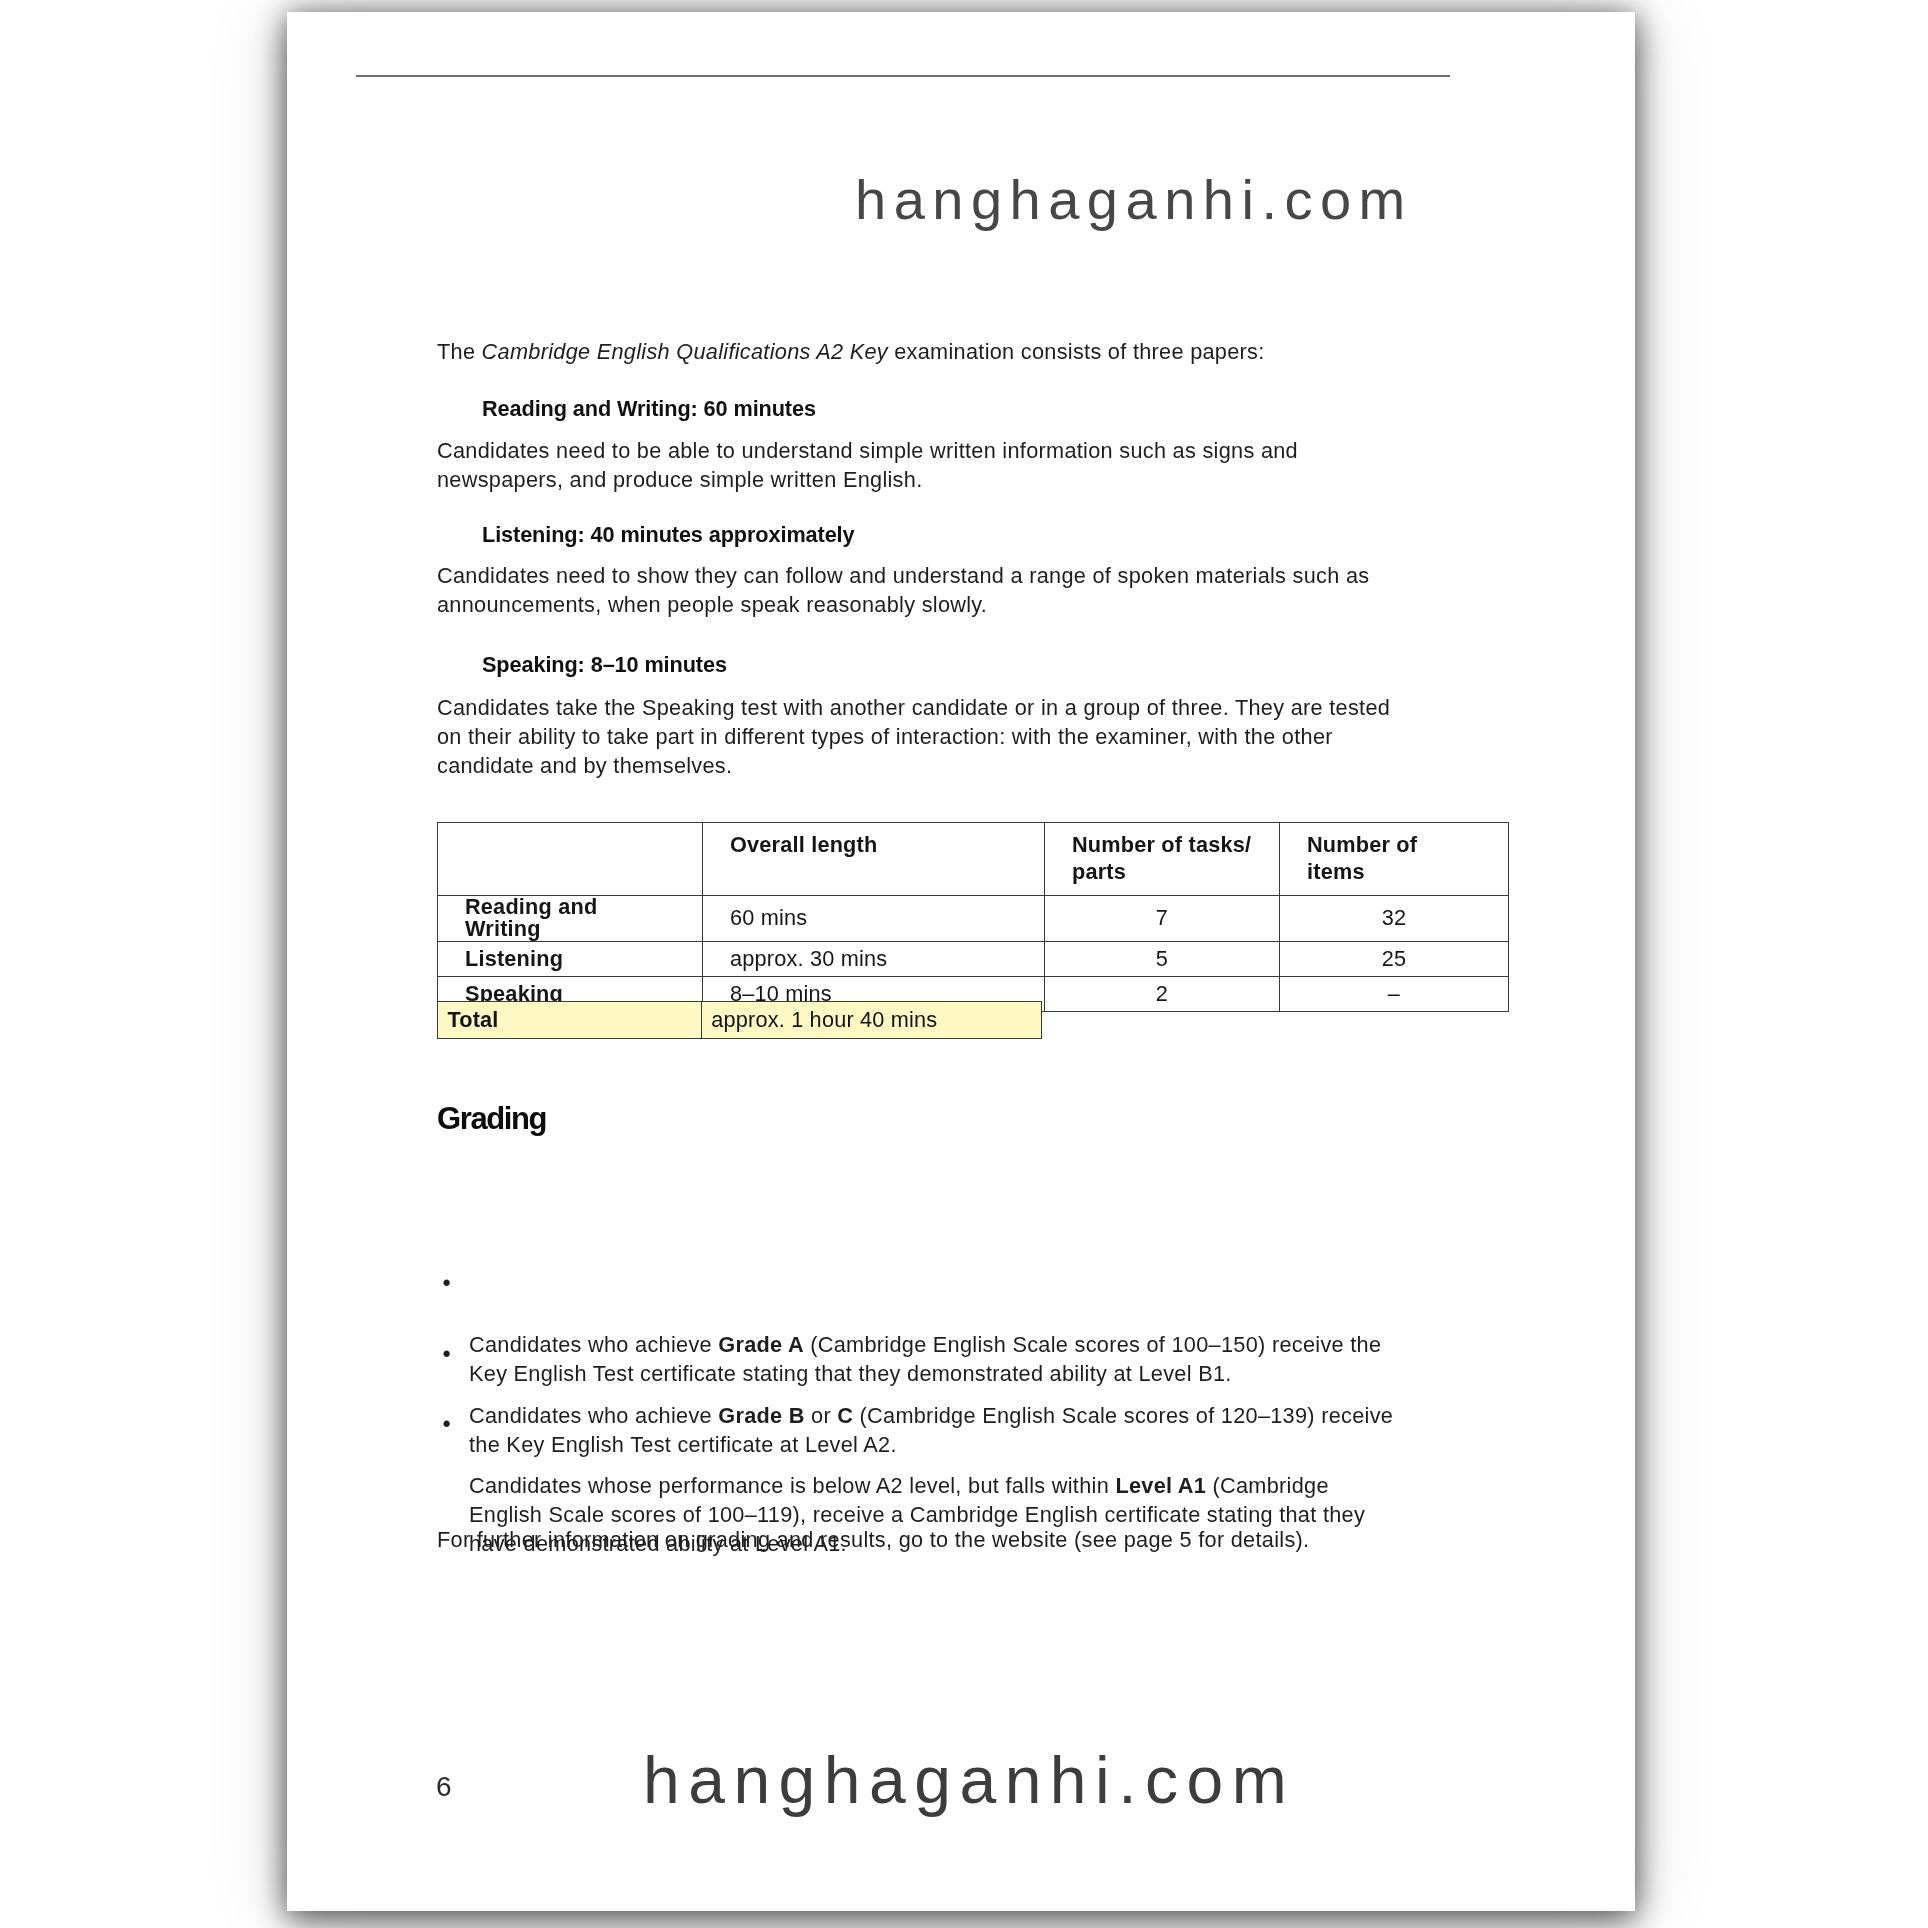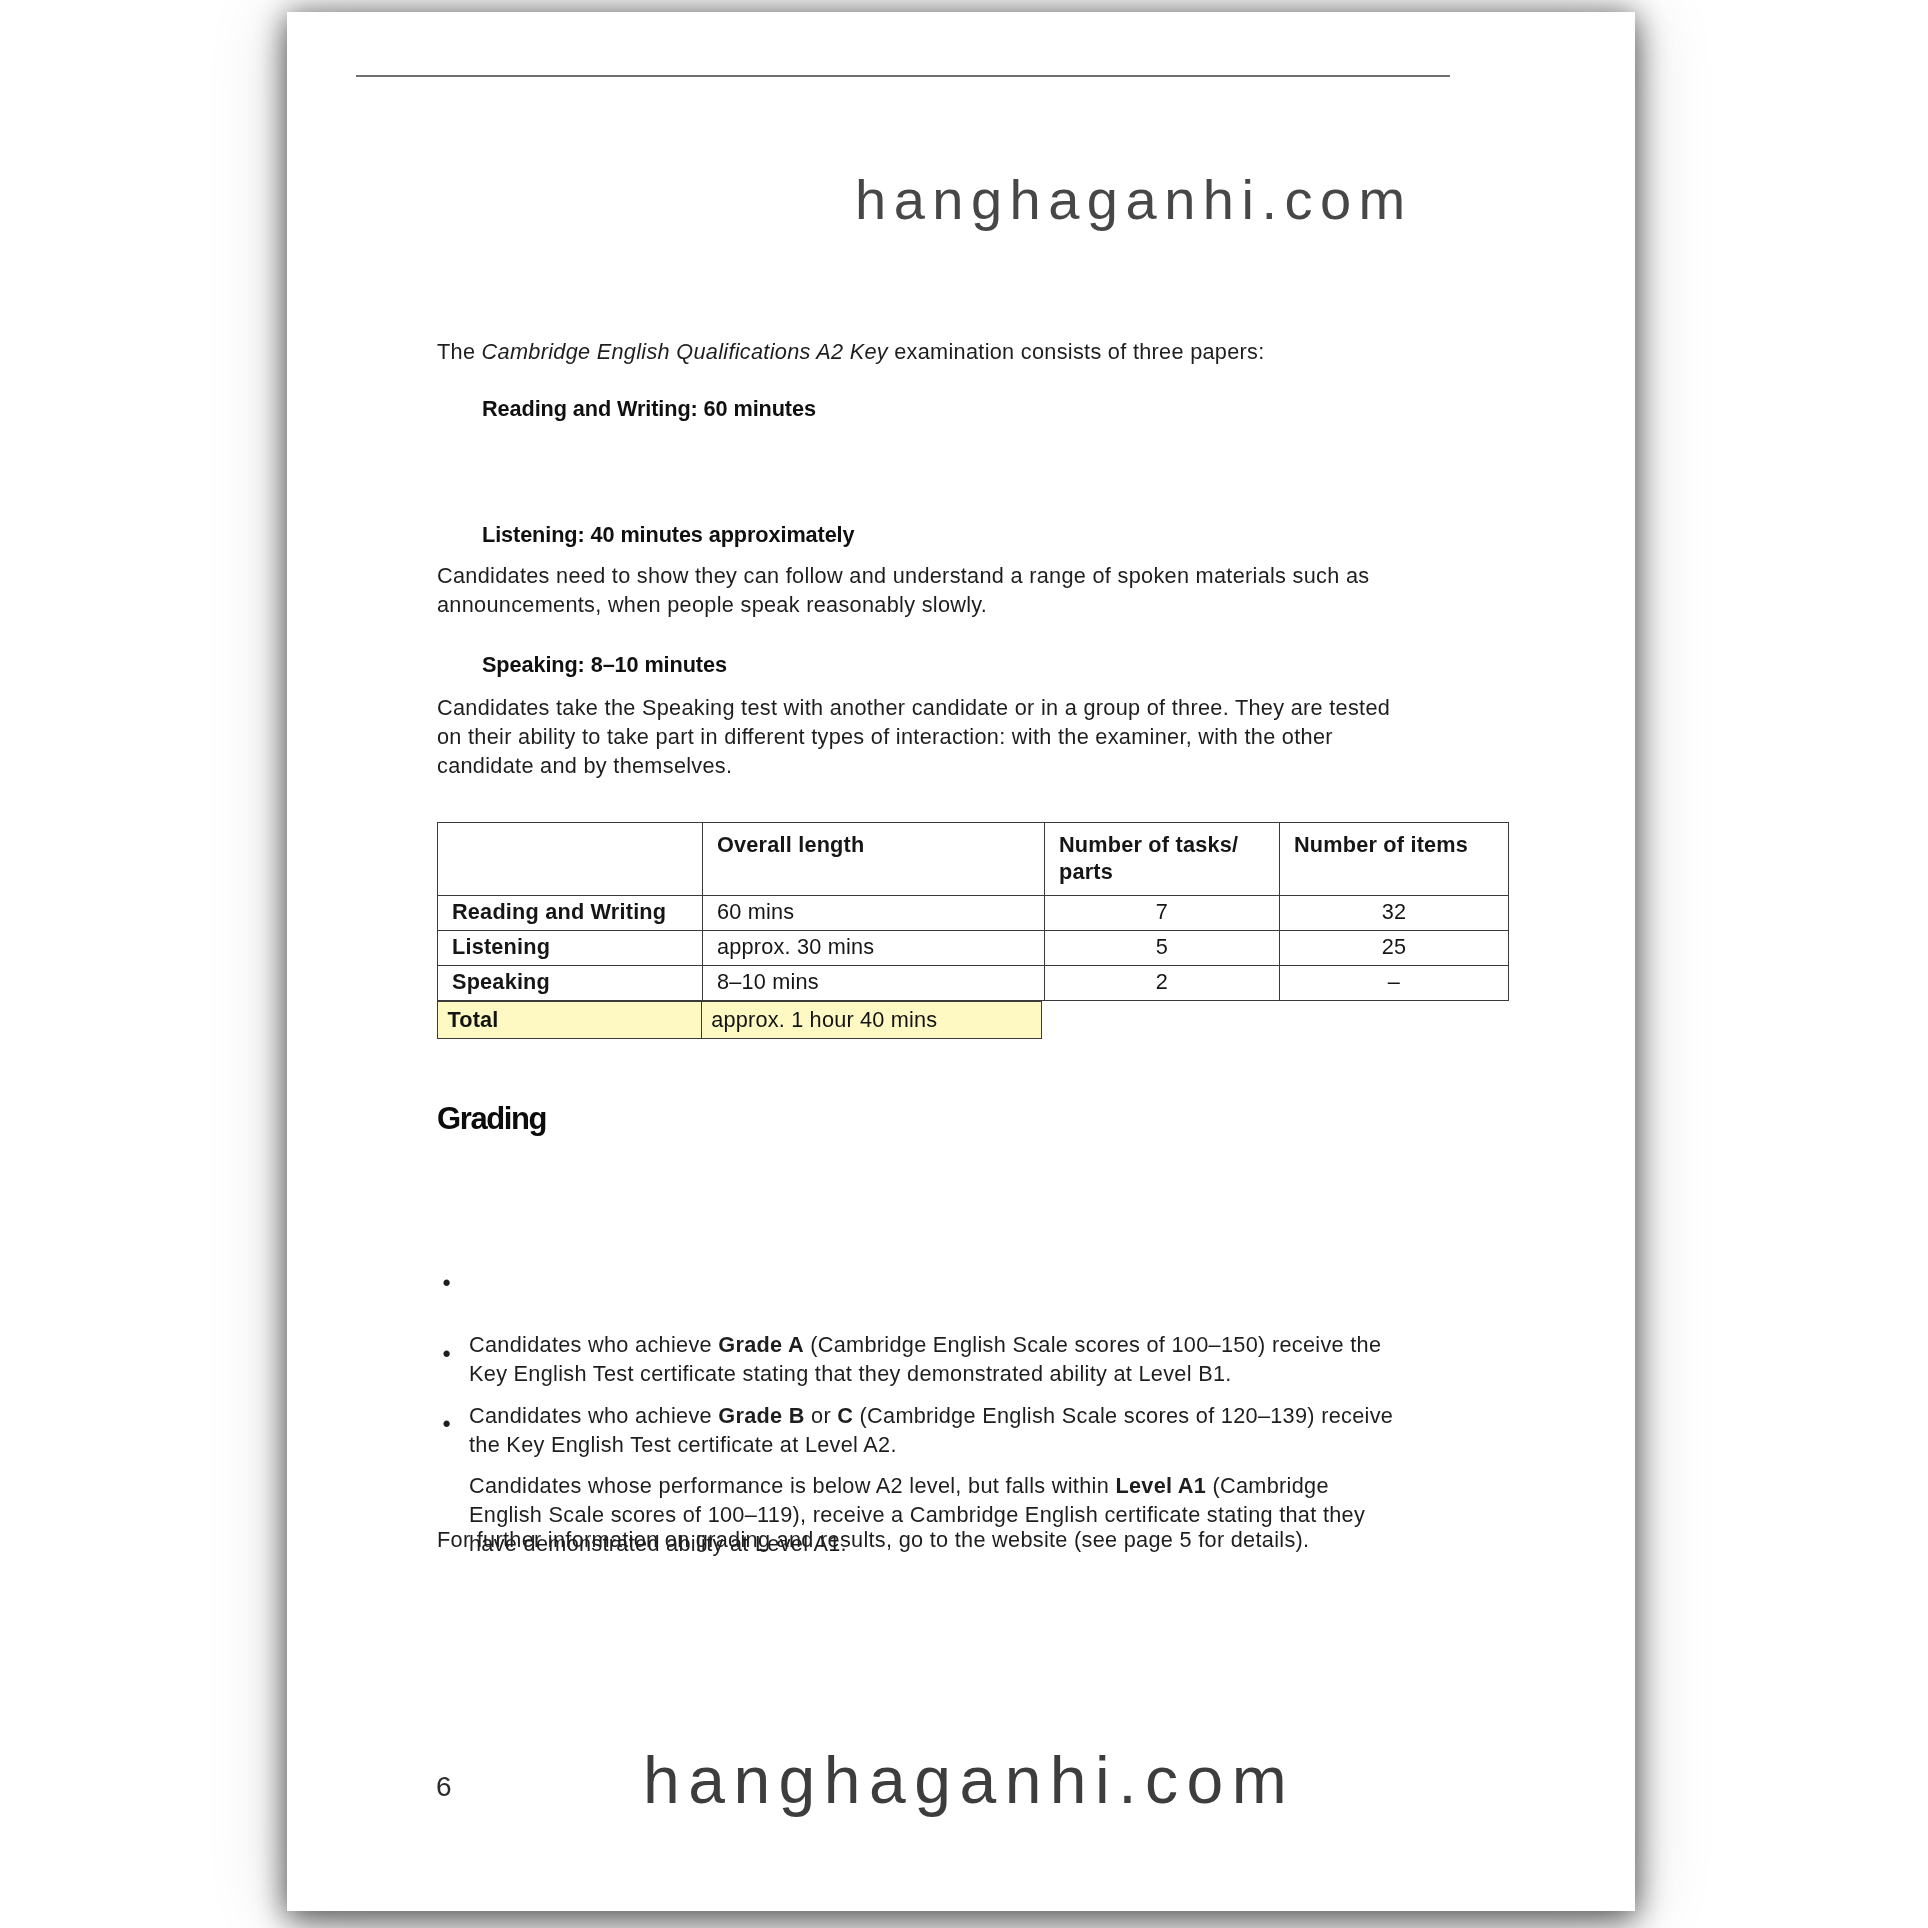--- a/index.html
+++ b/index.html
@@ -65,21 +65,21 @@
     left:150px; top:810px;
     border-collapse:collapse;
     table-layout:fixed;
     width:1071px;
   }
   .exam-table th,.exam-table td{
     border:1.9px solid #3a3a3a;
     font-size:21.7px;
     letter-spacing:0.2px;
     color:#161616;
-    padding:0 14px;
+    padding:0 27px;
     overflow:hidden;
   }
   .exam-table th{
     height:64px;
     text-align:left;
     vertical-align:top;
     padding-top:7.5px;
     line-height:27px;
     white-space:pre-line;
     font-weight:bold;
@@ -130,20 +130,22 @@
 <div class="page">
 
   <div class="abs rule"></div>
 
   <div class="abs wm wm-top">hanghaganhi.com</div>
 
 
   <div class="abs body-text left-col" style="top:325px;"><span>The </span><span style="font-style: italic;">Cambridge English Qualifications A2 Key</span><span> examination consists of three papers:</span></div>
 
   <div class="abs h-run left-col" style="top:382px;">Reading and Writing: 60 minutes</div>
+  <div class="abs body-text left-col" style="top:424px;">Candidates need to be able to understand simple written information such as signs and
+newspapers, and produce simple written English.</div>
 
   <div class="abs h-run left-col" style="top:508px;">Listening: 40 minutes approximately</div>
   <div class="abs body-text left-col" style="top:549px;">Candidates need to show they can follow and understand a range of spoken materials such as
 announcements, when people speak reasonably slowly.</div>
 
   <div class="abs h-run left-col" style="top:638px;">Speaking: 8–10 minutes</div>
   <div class="abs body-text left-col" style="top:681px;">Candidates take the Speaking test with another candidate or in a group of three. They are tested
 on their ability to take part in different types of interaction: with the examiner, with the other
 candidate and by themselves.</div>
 

